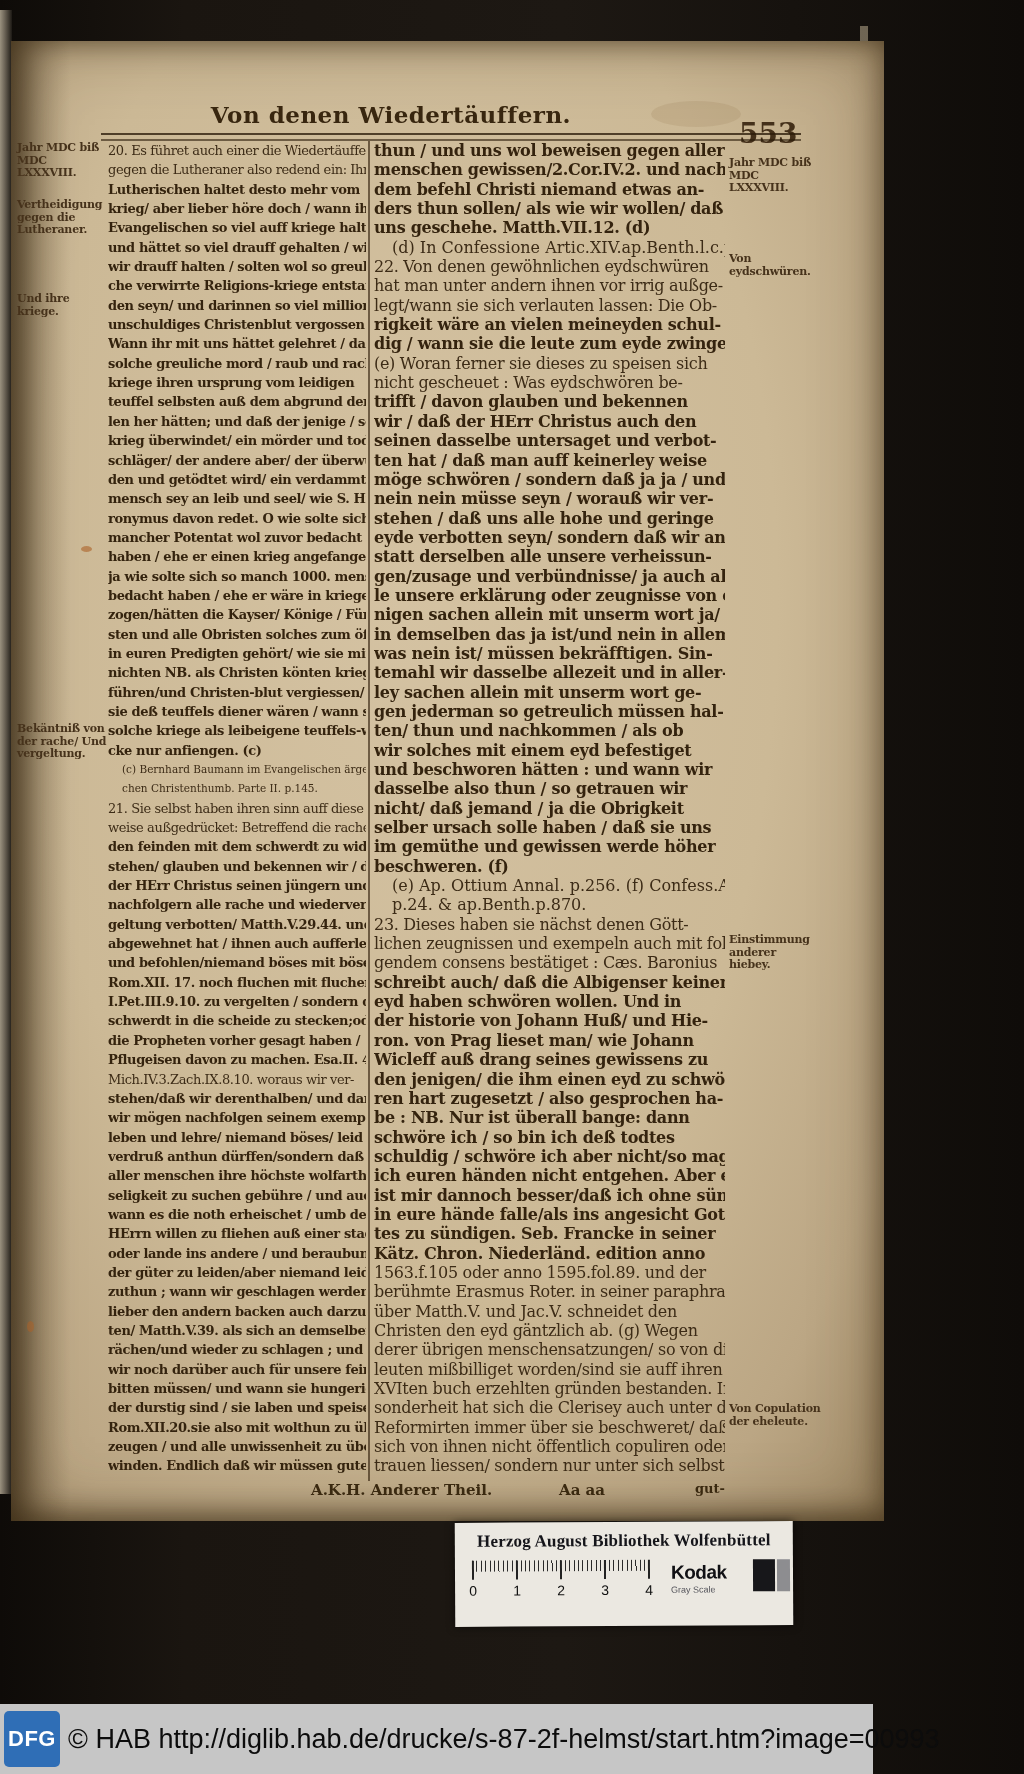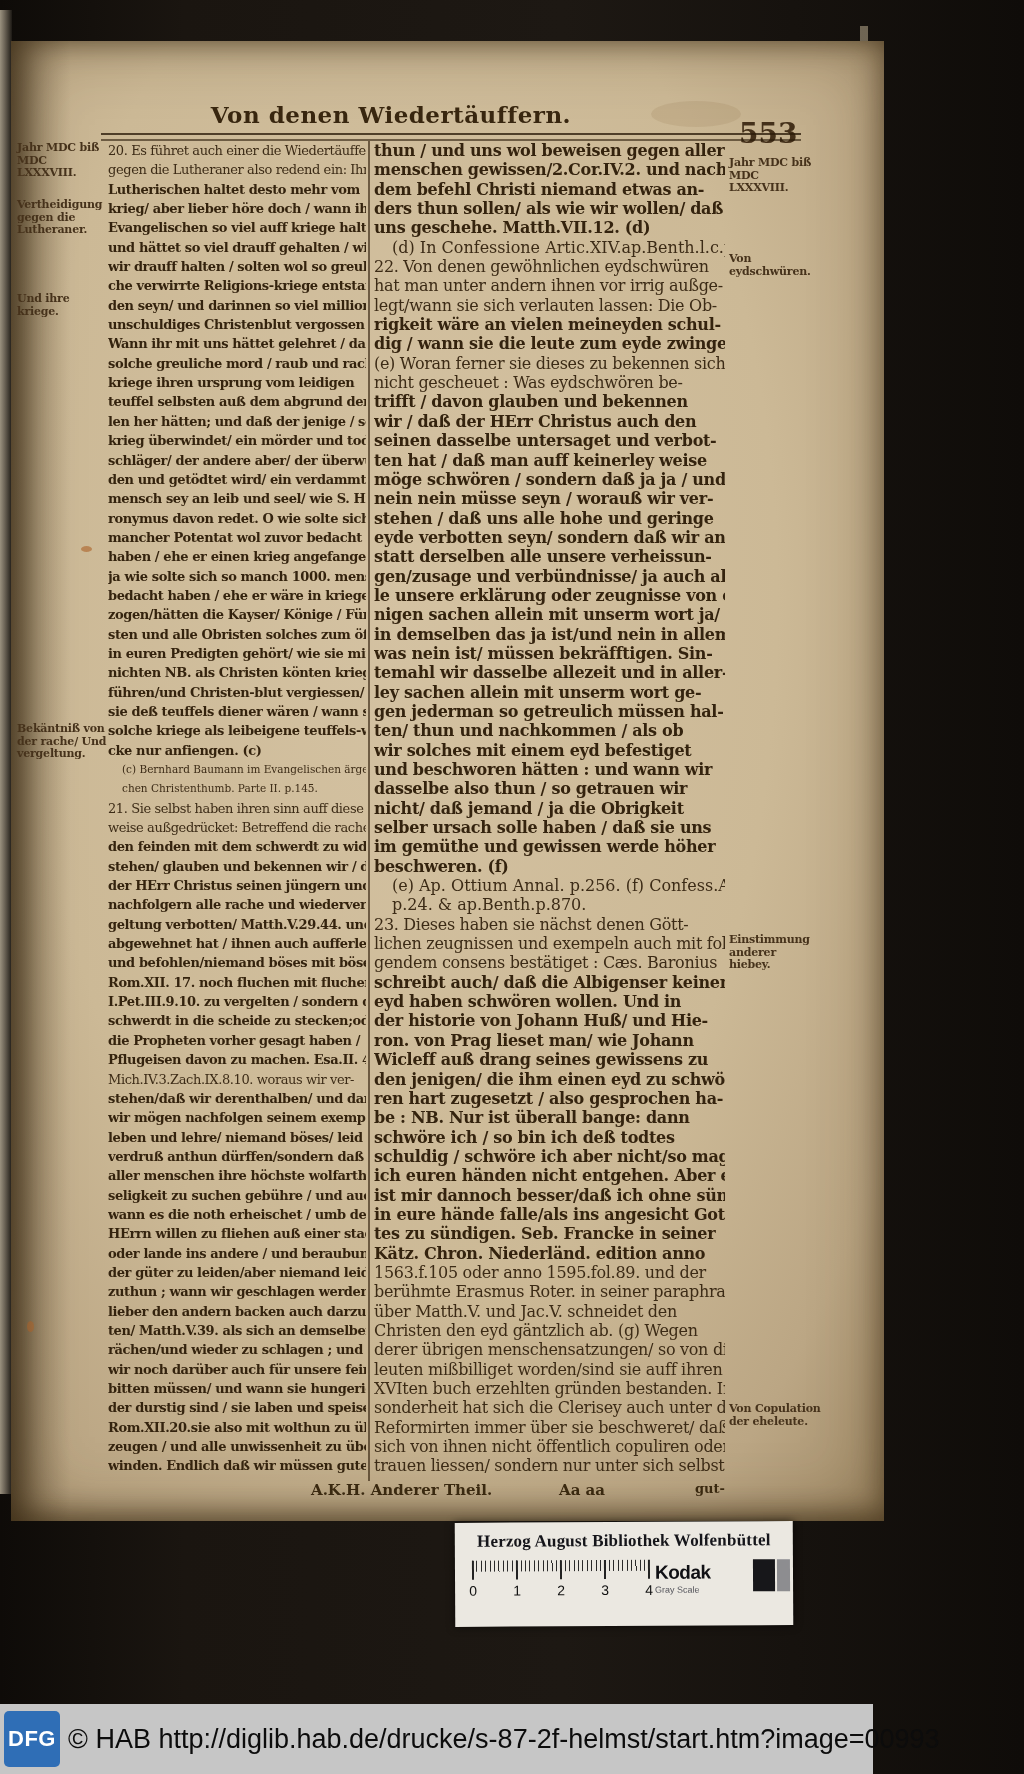--- a/index.html
+++ b/index.html
@@ -57,21 +57,21 @@
   .scale-box{position:absolute;left:455px;top:1522px;width:338px;height:104px;
     background:#ebe8e1;transform:rotate(-.3deg);box-shadow:0 0 8px rgba(0,0,0,.6);}
   .scale-title{margin:9px 8px 4px 8px;text-align:center;font-family:"Liberation Serif",serif;
     font-weight:bold;font-size:17px;color:#15151a;letter-spacing:.2px;white-space:nowrap;}
   .ruler{position:absolute;left:16px;top:38px;width:196px;height:48px;}
   .minor-ticks{position:absolute;left:1px;top:0;width:177px;height:11px;
     background:repeating-linear-gradient(to right,#2a2a2a 0 1px,transparent 1px 4.42px);}
   .major-tick{position:absolute;top:0;width:2px;height:19px;background:#222;}
   .ruler-num{position:absolute;top:22px;width:12px;text-align:center;
     font-family:"Liberation Sans",sans-serif;font-size:14px;color:#111;}
-  .kodak{position:absolute;left:200px;top:40px;width:80px;text-align:left;
+  .kodak{position:absolute;left:216px;top:40px;width:80px;text-align:left;
     font-family:"Liberation Sans",sans-serif;}
   .kodak .brand{font-size:19px;font-weight:bold;color:#101014;letter-spacing:-.5px;}
   .kodak .sub{font-size:9px;color:#55555c;margin-top:1px;}
   .sq{position:absolute;top:38px;}
   .sq.black{left:298px;width:22px;height:32px;background:#17171a;}
   .sq.gray{left:322px;width:13px;height:32px;background:#8d8d90;}
 
   
   .bottom-bar{position:absolute;left:0;top:1704px;width:873px;height:70px;background:#c6c6c6;}
   .dfg-logo{position:absolute;left:4px;top:7px;width:56px;height:56px;background:#2f6eb6;
@@ -183,21 +183,21 @@
       <div class="tl b">menschen gewissen/2.Cor.IV.2. und nach</div>
       <div class="tl b">dem befehl Christi niemand etwas an-</div>
       <div class="tl b">ders thun sollen/ als wie wir wollen/ daß</div>
       <div class="tl b">uns geschehe. Matth.VII.12. (d)</div>
       <div class="tl s">(d) In Confessione Artic.XIV.ap.Benth.l.c.p.869.</div>
       <div class="tl">22. Von denen gewöhnlichen eydschwüren</div>
       <div class="tl">hat man unter andern ihnen vor irrig außge-</div>
       <div class="tl">legt/wann sie sich verlauten lassen: Die Ob-</div>
       <div class="tl b">rigkeit wäre an vielen meineyden schul-</div>
       <div class="tl b">dig / wann sie die leute zum eyde zwinge.</div>
-      <div class="tl">(e) Woran ferner sie dieses zu bekennen sich</div>
+      <div class="tl">(e) Woran ferner sie dieses zu speisen sich</div>
       <div class="tl">nicht gescheuet : Was eydschwören be-</div>
       <div class="tl b">trifft /  davon glauben und bekennen</div>
       <div class="tl b">wir /  daß der HErr Christus auch den</div>
       <div class="tl b">seinen dasselbe untersaget und verbot-</div>
       <div class="tl b">ten hat / daß man auff keinerley weise</div>
       <div class="tl b">möge schwören / sondern daß ja ja / und</div>
       <div class="tl b">nein nein müsse seyn / worauß wir ver-</div>
       <div class="tl b">stehen / daß uns alle hohe und geringe</div>
       <div class="tl b">eyde verbotten seyn/ sondern daß wir an-</div>
       <div class="tl b">statt derselben alle unsere verheissun-</div>

